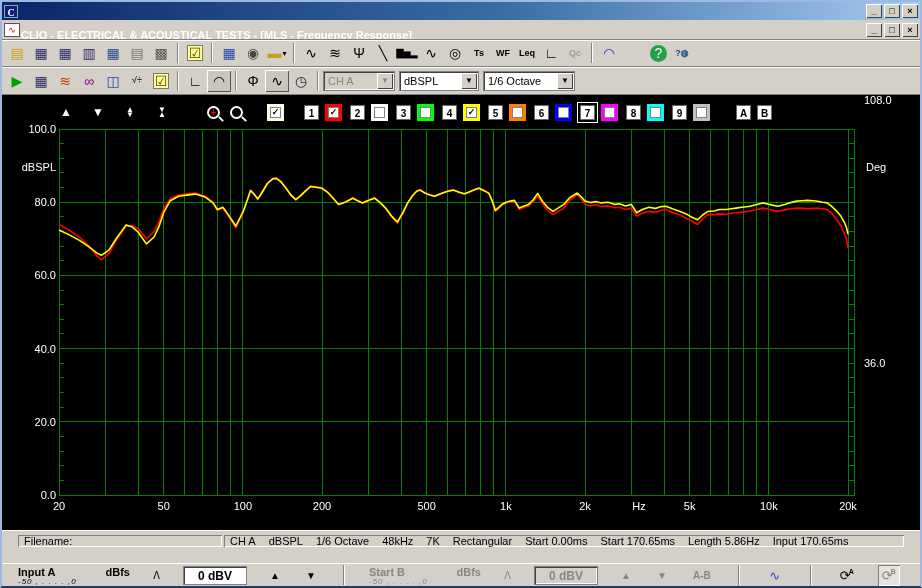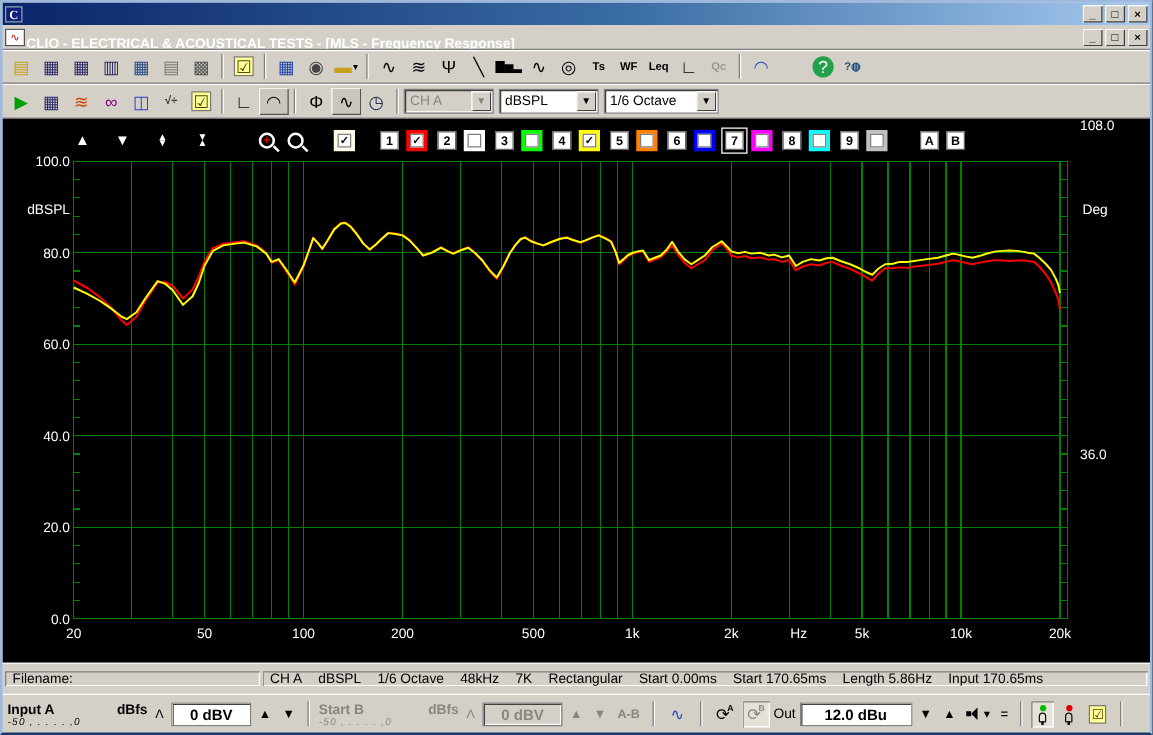--- a/index.html
+++ b/index.html
@@ -63,29 +63,29 @@
                 right:-6px; bottom:-3px; transform:rotate(45deg); }
   .cbx { width:17px; height:17px; padding:3px; display:inline-block; margin-right:8px; flex:0 0 auto; }
   .cbx .cbi { display:block; width:11px; height:11px; background:#fff; border:1px solid #808080;
               font-size:9px; line-height:9px; text-align:center; color:#000; font-weight:bold; }
   .numbtn { width:15px; height:15px; background:#fff; color:#000; font-size:10px; font-weight:bold;
             text-align:center; line-height:15px; border:1px solid #666; margin-right:6px;
             flex:0 0 auto; }
   .numbtn.focused { outline:1px solid #fff; outline-offset:2px; }
   .plot-svg { position:absolute; left:0; top:0; }
   
-  .statusbar { height:25px; display:flex; align-items:center; padding:2px; gap:2px;
+  .statusbar { height:25px; display:flex; align-items:flex-end; padding:16px; gap:2px;
                flex:0 0 auto; border-top:1px solid #fff; }
   .spanel { box-shadow: inset 1px 1px 0 #808080, inset -1px -1px 0 #fff;
             display:flex; align-items:center; font-size:11px; padding:0 6px; }
   .spanel.p1 { width:204px; flex:0 0 auto; }
   .spanel.p2 { flex:1 1 auto; gap:13px; }
   
-  .bottombar { flex:1 1 auto; display:flex; align-items:center; padding:0 4px;
-               border-top:1px solid #fff; gap:3px; }
+  .bottombar { flex:1 1 auto; display:flex; align-items:center; padding:0 16px;
+               border-top:1px solid #fff; gap:20px; }
   .inblock { display:flex; flex-direction:column; width:112px; flex:0 0 auto; }
   .inrow1 { display:flex; justify-content:space-between; font-size:11px; font-weight:bold; }
   .inrow2 { font-size:8px; letter-spacing:1px; line-height:7px; white-space:nowrap;font-style:italic; }
   .peak { font-size:10px; width:13px; text-align:center; flex:0 0 auto; }
   .lvl { width:64px; height:19px; background:#fff; font-size:12px; font-weight:bold;
          text-align:center; line-height:18px; flex:0 0 auto;
          box-shadow: inset 1px 1px 0 #404040, inset -1px -1px 0 #fff; border:1px solid #808080; }
   .lvl.wide { width:90px; }
   .arr { font-size:10px; width:16px; text-align:center; flex:0 0 auto; }
   .dis { color:#8a867e !important; }

